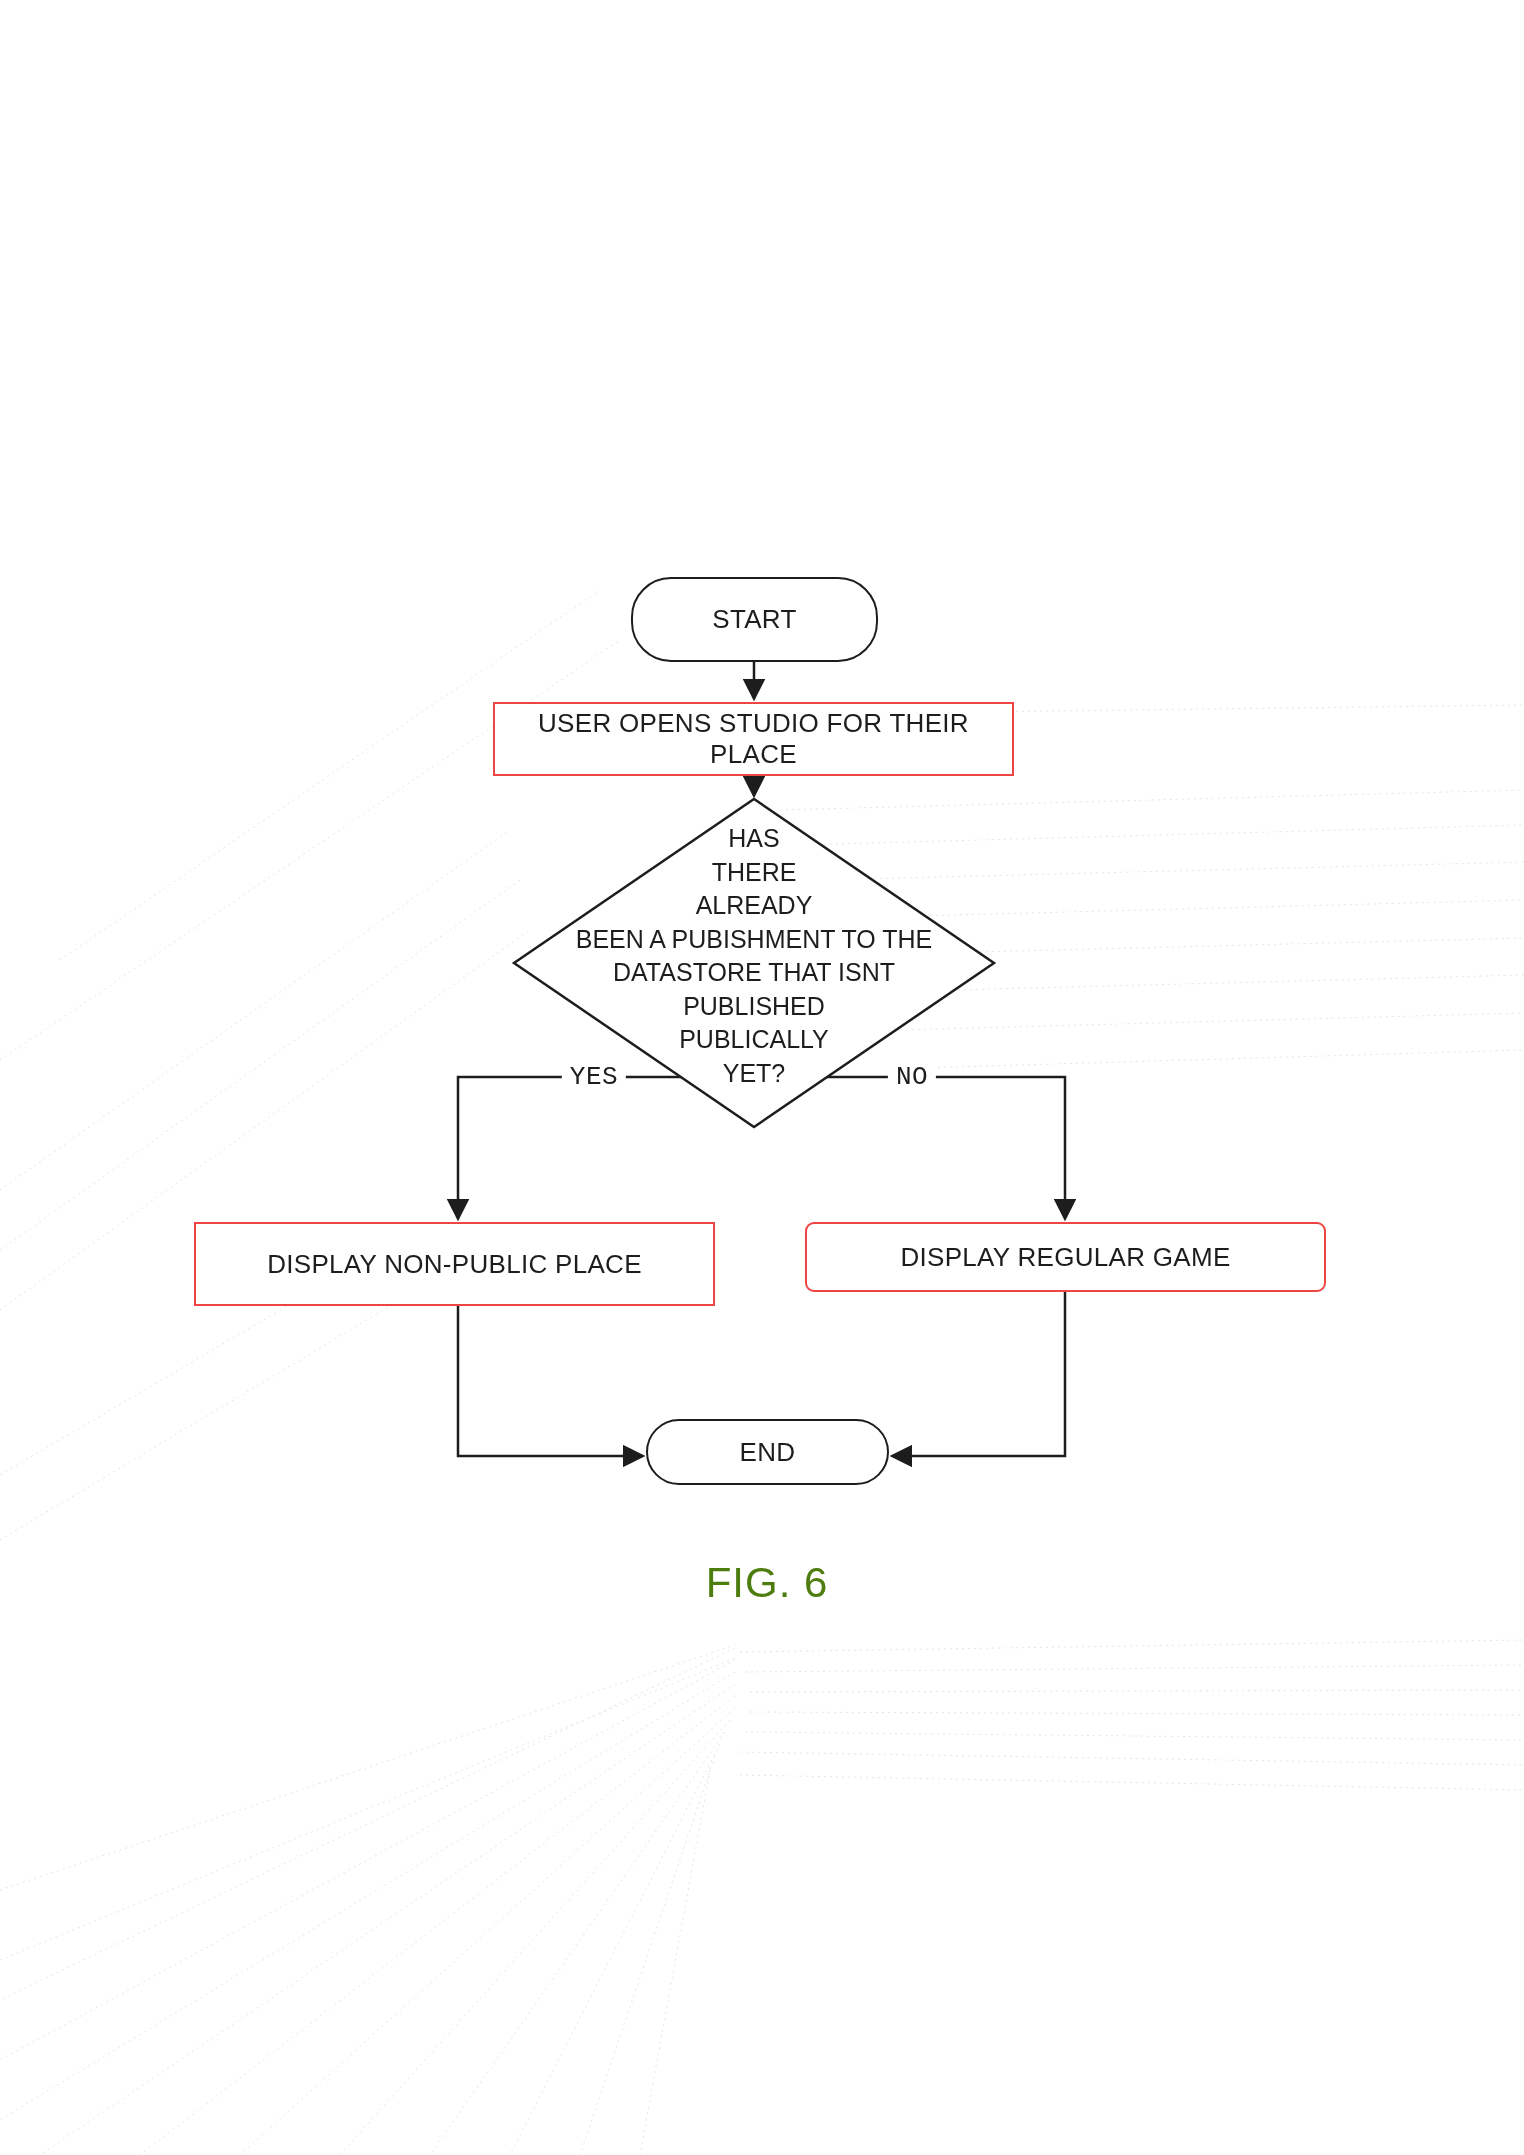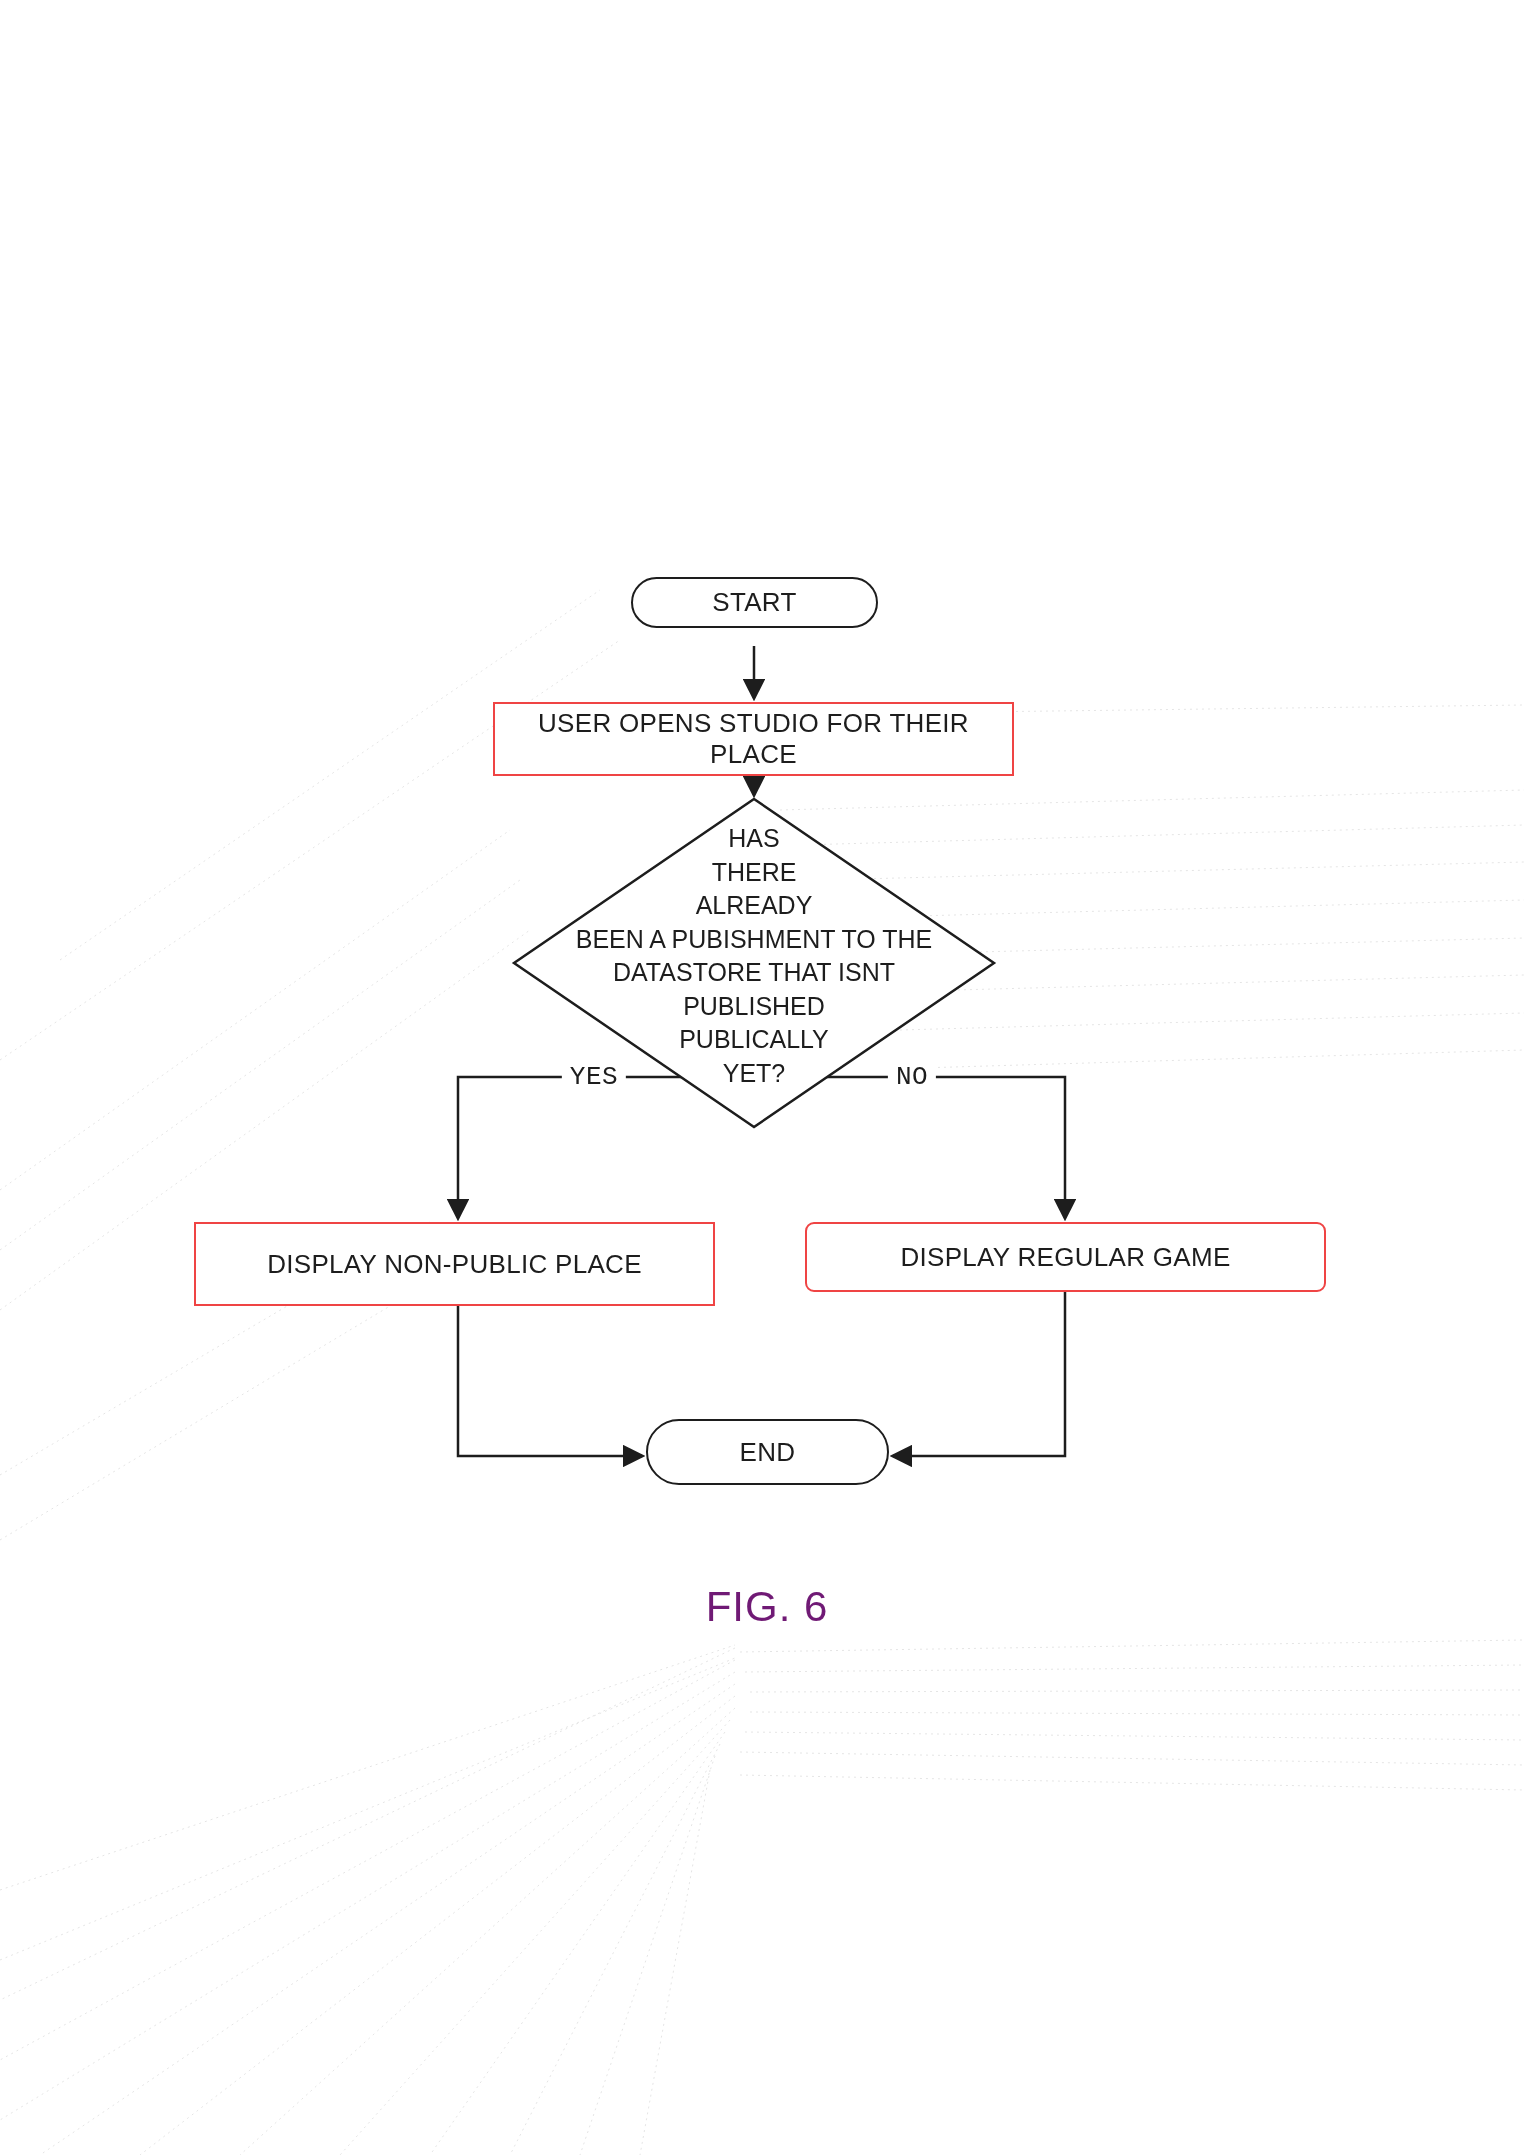--- a/index.html
+++ b/index.html
@@ -49,23 +49,22 @@
     padding: 0 8px;
     font-size: 26px;
     color: #1d1d1d;
     letter-spacing: 0.5px;
     font-family: Liberation Mono, monospace;
   }
   .caption {
     position: absolute;
     transform: translate(-50%, -50%);
     font-size: 42px;
-    color: #701a75;
+    color: #4d7c0f;
     letter-spacing: 1px;
-    margin-top: 24px;
   }
 </style>
 </head>
 <body>
 
 <div class="page">
 
   <svg class="layer" viewBox="0 0 1524 2155">
     <defs>
       <marker id="arrow" viewBox="0 0 10 10" refX="8.5" refY="5" markerWidth="9" markerHeight="9" orient="auto-start-reverse">
@@ -117,21 +116,21 @@
       <line x1="754" y1="776" x2="754" y2="795" marker-end="url(#arrow)"></line>
       <polyline points="681,1077 458,1077 458,1218" marker-end="url(#arrow)"></polyline>
       <polyline points="827,1077 1065,1077 1065,1218" marker-end="url(#arrow)"></polyline>
       <polyline points="458,1292 458,1456 642,1456" marker-end="url(#arrow)"></polyline>
       <polyline points="1065,1292 1065,1456 893,1456" marker-end="url(#arrow)"></polyline>
     </g>
 
     <polygon points="754,799 994,963 754,1127 514,963" fill="#ffffff" stroke="#1d1d1d" stroke-width="2.5"></polygon>
   </svg>
 
-  <div class="node stadium" style="left:631px; top:577px; width:247px; height:51px;">START</div>
+  <div class="node stadium" style="left:631px; top:577px; width:247px; height:85px;">START</div>
 
   <div class="node box" style="left:493px; top:702px; width:521px; height:74px;">USER OPENS STUDIO FOR THEIR PLACE</div>
 
   <div class="diamond-label" style="left:554px; top:815px; width:400px; height:282px;">HAS
 THERE
 ALREADY
 BEEN A PUBISHMENT TO THE
 DATASTORE THAT ISNT
 PUBLISHED
 PUBLICALLY

